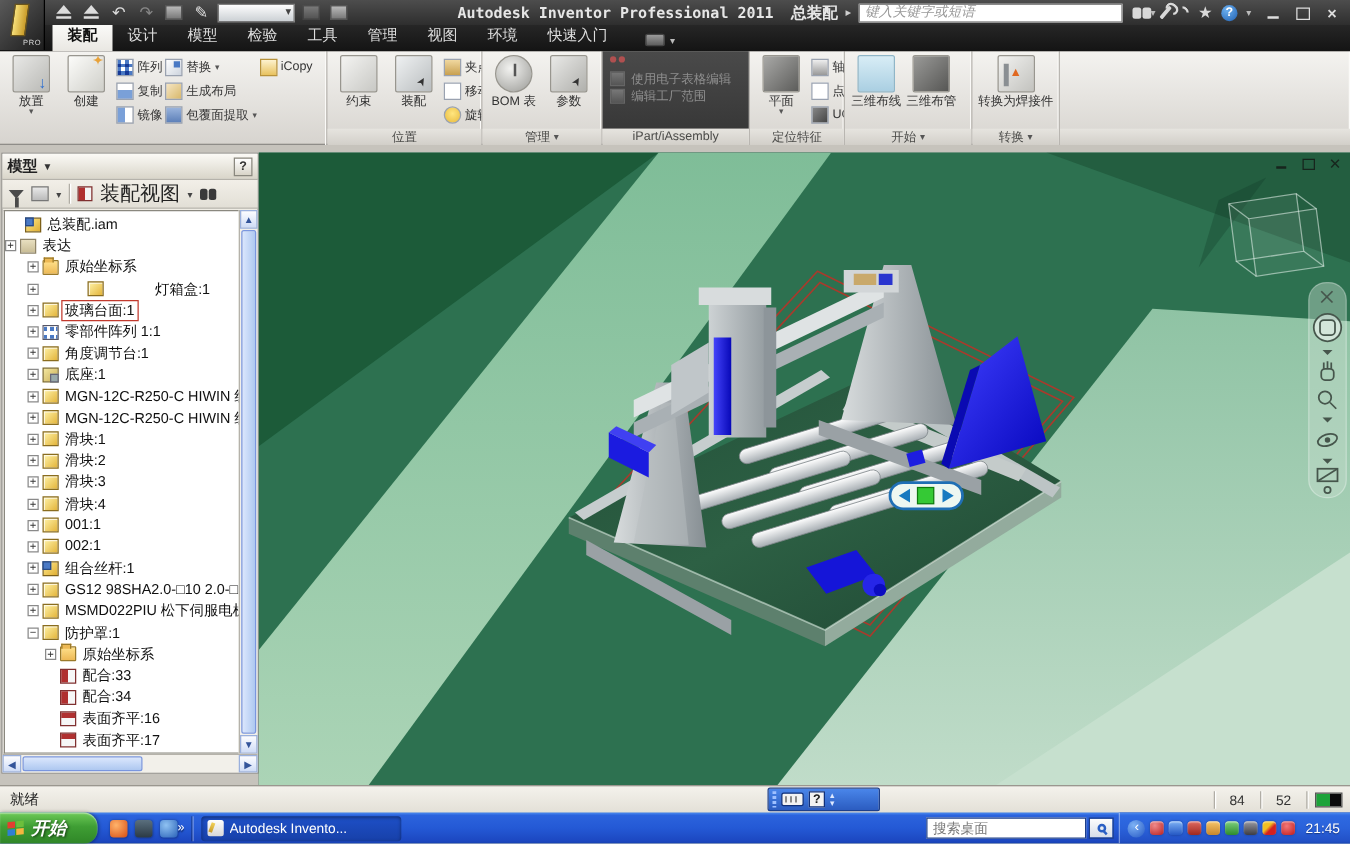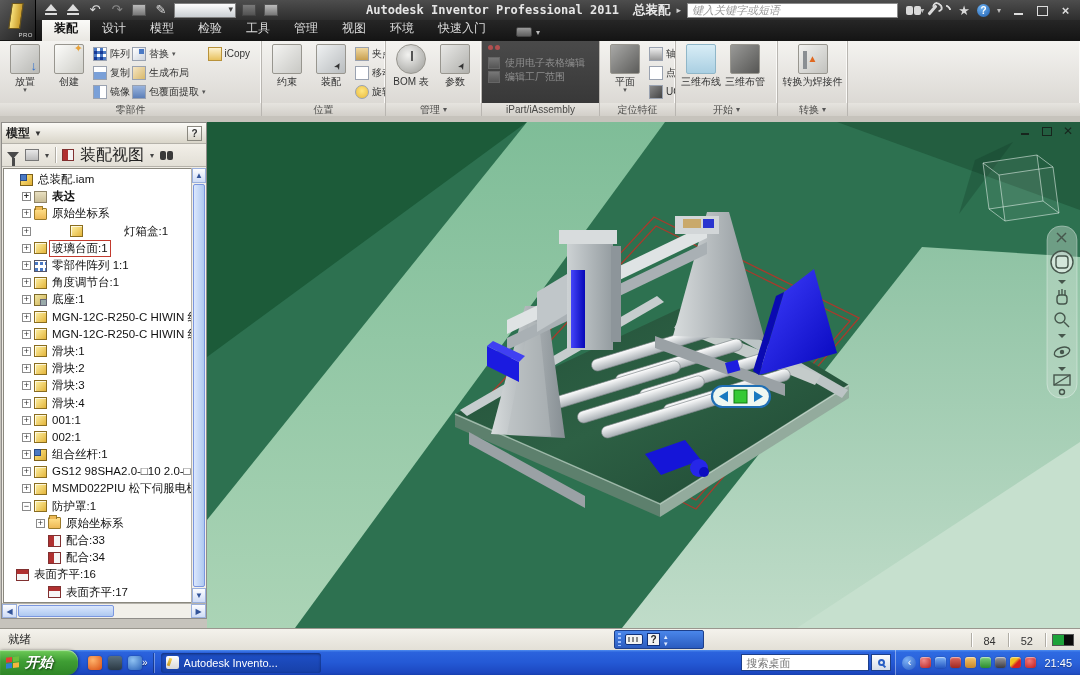--- a/index.html
+++ b/index.html
@@ -329,23 +329,20 @@
     <span class="arr">▾</span>
   </div>
           </div>
         <div class="rcol">
           <div class="rsb">
             <span class="ric ric-icopy"></span>
             <span class="rst">iCopy</span>
           </div>
         </div>
       </div>
-      <div class="rlabel">
-          <span>零部件</span>
-        </div>
     </div>
 
     <div class="rgroup" style="width:124px">
       <div class="rbody">
         <div class="rlarge">
             <div class="rlb">
     <span class="rbi constrain"></span>
     <span class="rlt">约束</span>
 
   </div>
@@ -515,21 +512,21 @@
         <span class="tiny-arr" style="color:#444">▾</span>
         <span class="ico-binocs-d"></span>
       </div>
       <div class="b-treewrap">
         <div class="b-tree">
             <div class="trow" style="padding-left: 4px;">
     <span class="exp none"></span>
     <span class="ti assembly"></span>
     <span class="tl root">总装配.iam</span>
   </div>
-            <div class="trow" style="padding-left: 18px; font-weight: bold;">
+            <div class="trow" style="">
     <span class="exp plus"></span>
     <span class="ti rep"></span>
     <span class="tl">表达</span>
   </div>
             <div class="trow" style="padding-left: 18px;">
     <span class="exp plus"></span>
     <span class="ti folder"></span>
     <span class="tl">原始坐标系</span>
   </div>
             <div class="trow" style="padding-left: 18px; gap: 36px;">
@@ -625,21 +622,21 @@
             <div class="trow" style="padding-left: 32px;">
     <span class="exp none"></span>
     <span class="ti mate"></span>
     <span class="tl">配合:33</span>
   </div>
             <div class="trow" style="padding-left: 32px;">
     <span class="exp none"></span>
     <span class="ti mate"></span>
     <span class="tl">配合:34</span>
   </div>
-            <div class="trow" style="">
+            <div class="trow" style="padding-left: 32px;">
     <span class="exp none"></span>
     <span class="ti flush"></span>
     <span class="tl">表面齐平:16</span>
   </div>
             <div class="trow" style="padding-left: 32px;">
     <span class="exp none"></span>
     <span class="ti flush"></span>
     <span class="tl">表面齐平:17</span>
   </div>
           </div>

